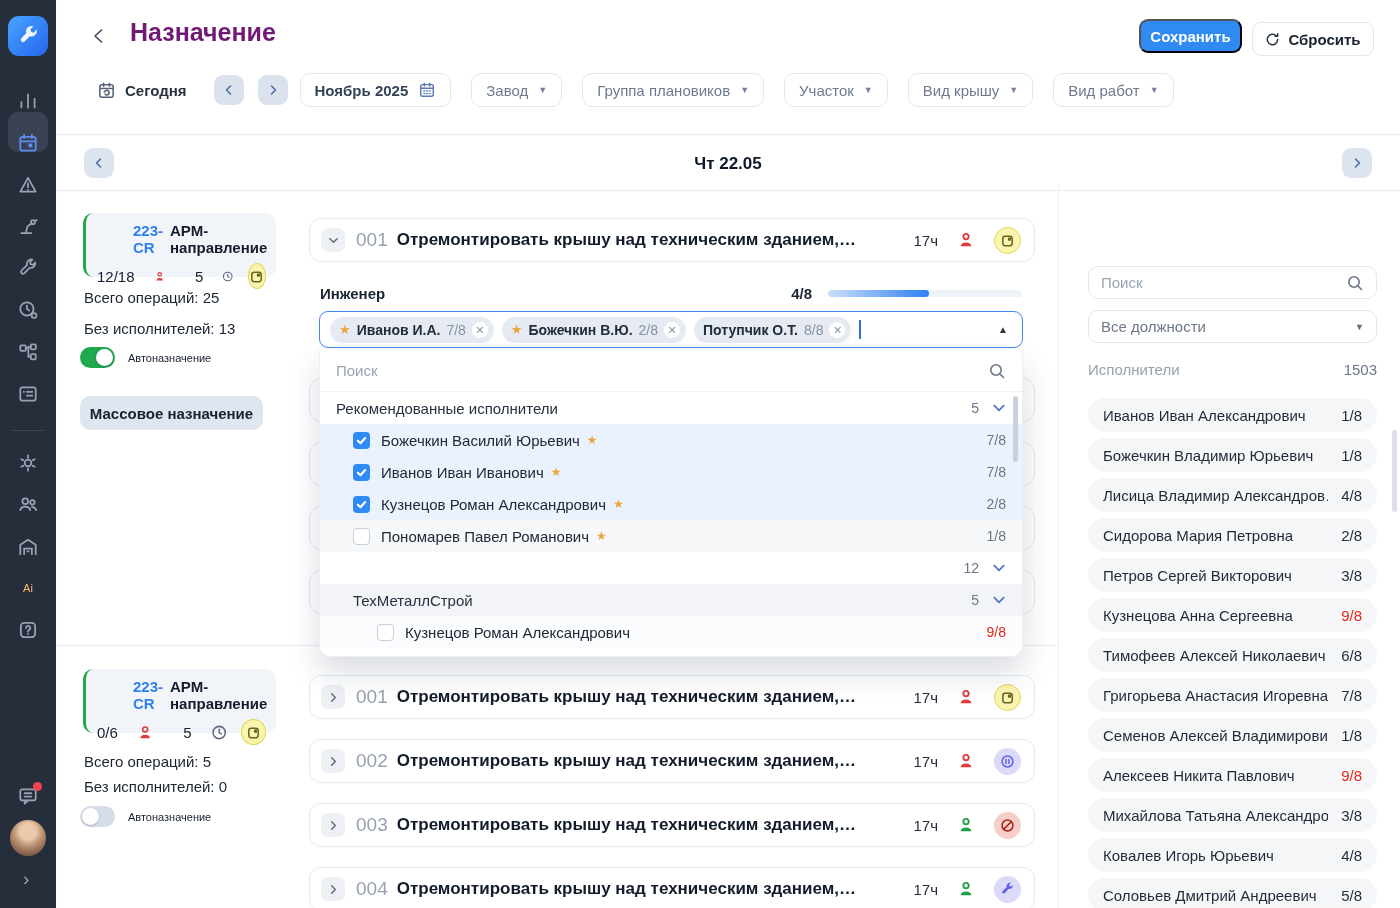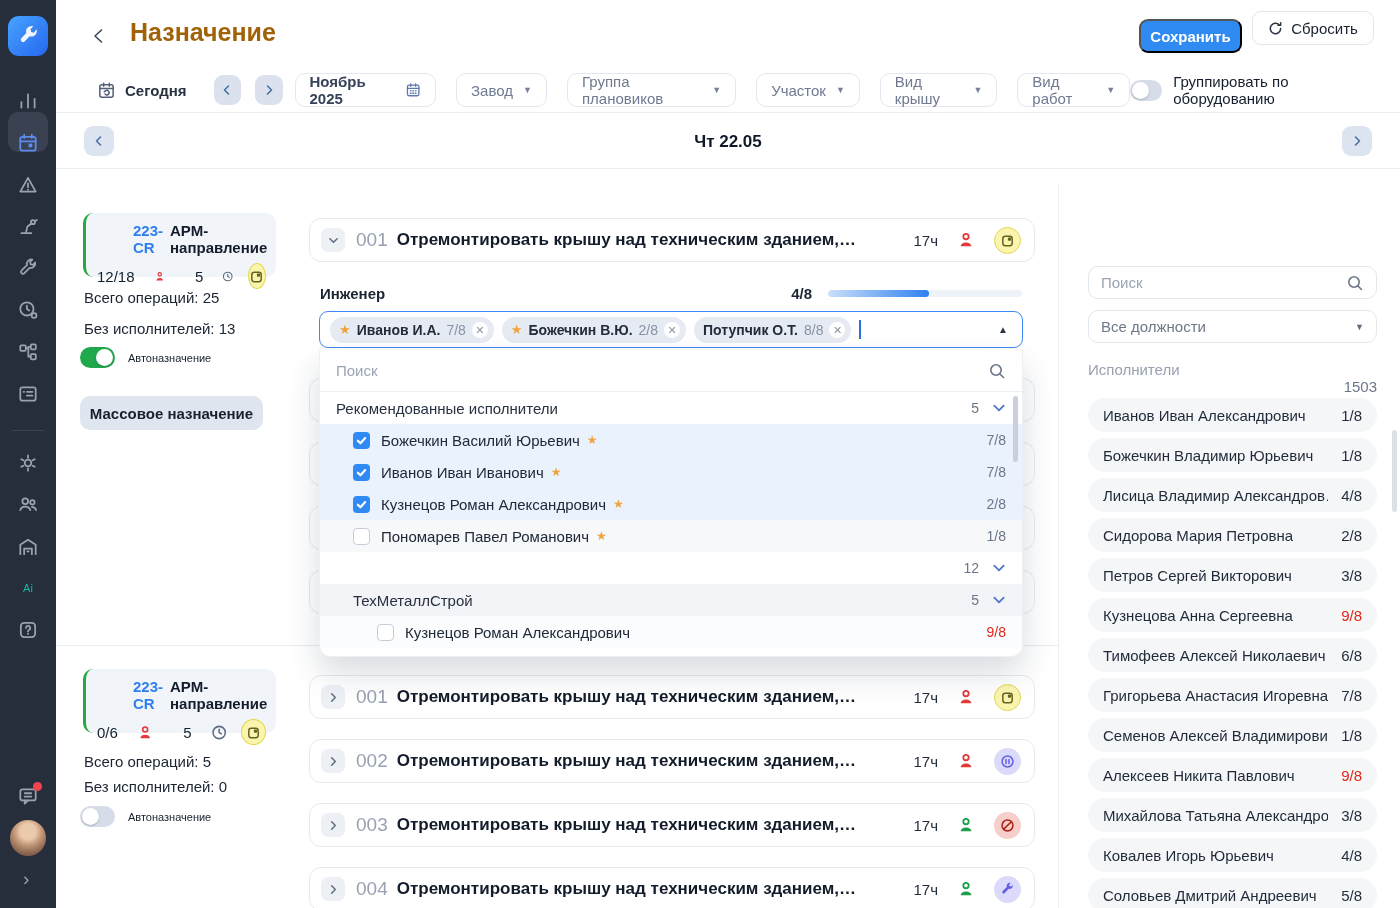--- a/index.html
+++ b/index.html
@@ -10,32 +10,32 @@
   svg.sk { fill:none; stroke:currentColor; stroke-width:1.6; stroke-linecap:round; stroke-linejoin:round; }
 
   
   .sidebar { position:absolute; left:0; top:0; width:56px; height:908px; background:#272E3B; z-index:50; }
   .logo { position:absolute; left:8px; top:16px; width:40px; height:40px; border-radius:11px;
           background:linear-gradient(135deg,#47A4FF 0%,#2667F0 100%); display:flex; align-items:center; justify-content:center; color:#F2F5FA; }
   .sb-active-bg { position:absolute; left:8px; top:112px; width:40px; height:40px; border-radius:10px; background:#3A4150; }
   .si { position:absolute; left:17px; width:22px; height:22px; color:#99A2B2; display:flex; align-items:center; justify-content:center; }
   .si.blue { color:#5E8BF2; }
   .sb-div { position:absolute; left:12px; top:430px; width:32px; height:1px; background:#3C4453; }
-  .sb-ai { font-size:11px; font-weight:normal; color:#14b8a6; }
+  .sb-ai { font-size:11px; font-weight:normal; color:#fdba74; }
   .chat-dot { position:absolute; right:-3px; top:-3px; width:9px; height:9px; border-radius:50%; background:#F4434C; }
   .avatar { position:absolute; left:10px; top:820px; width:36px; height:36px; border-radius:50%;
             background:radial-gradient(circle at 50% 32%, #EBC9AC 0 26%, #C29878 45%, #8A6550 72%, #5E4436 100%); }
   .sb-chevron { position:absolute; left:23px; top:868px; color:#97A1B1; font-size:19px; }
 
   
   .back { position:absolute; left:88px; top:25px; width:22px; height:22px; color:#3C4557; }
-  .page-title { position:absolute; left:130px; top:18px; font-size:25px; font-weight:bold; color:#a16207; }
+  .page-title { position:absolute; left:130px; top:18px; font-size:25px; font-weight:bold; color:#701a75; }
   .btn { display:flex; align-items:center; justify-content:center; gap:8px; border-radius:9px; font-size:15px; cursor:default; }
   .btn-save { position:absolute; left:1139px; top:19px; width:103px; height:34px; background:#2F8BF2; color:#fff; font-weight:600; }
-  .btn-reset { position:absolute; left:1252px; top:11px; width:122px; height:34px; background:#fff; border:1px solid #E2E6EE; color:#18222F; font-weight:400; }
+  .btn-reset { position:absolute; left:1252px; top:22px; width:122px; height:34px; background:#fff; border:1px solid #E2E6EE; color:#18222F; font-weight:700; }
   .btn-reset svg { width:15px; height:15px; color:#2A3342; }
 
   
   .filterbar { position:absolute; left:56px; top:72px; right:0; height:36px; display:flex; align-items:center; padding:0 25px 0 41px; }
   .f-today { display:flex; align-items:center; gap:9px; font-size:15px; font-weight:600; color:#27313F; }
   .f-today svg { width:19px; height:19px; color:#55617A; }
   .nav-btn { width:30px; height:30px; border-radius:9px; background:#DBE2EE; color:#4A70A8; display:flex; align-items:center; justify-content:center; }
   .nav-btn svg { width:12px; height:12px; }
   .pill { height:34px; border:1px solid #E3E7EF; border-radius:10px; background:#fff; display:flex; align-items:center; gap:10px; padding:0 14px; font-size:15px; }
   .pill-month { color:#36425A; font-weight:600; margin-left:12px; }
@@ -43,21 +43,21 @@
   .pill-filter { color:#6F7A90; margin-left:20px; }
   .caret-dn { font-size:9px; color:#77829A; }
   .grp-toggle { margin-left:auto; display:flex; align-items:center; gap:11px; }
   .switch { width:35px; height:21px; border-radius:11px; position:relative; }
   .switch .knob { position:absolute; top:2px; width:17px; height:17px; border-radius:50%; background:#fff; box-shadow:0 1px 2px rgba(20,30,50,.25); }
   .switch.off { background:#D6DDE8; } .switch.off .knob { left:2px; }
   .switch.on  { background:#1FA84C; } .switch.on  .knob { right:2px; }
   .grp-toggle-label { font-size:15px; color:#161F2D; }
 
   
-  .datebar { position:absolute; left:56px; top:112px; right:0; height:57px; border-top:1px solid #E9ECF1; border-bottom:1px solid #E9ECF1; background:#fff; }
+  .datebar { position:absolute; left:56px; top:134px; right:0; height:57px; border-top:1px solid #E9ECF1; border-bottom:1px solid #E9ECF1; background:#fff; }
   .date-nav { position:absolute; top:13px; width:30px; height:30px; border-radius:9px; background:#DCE4F0; color:#4A70A8; display:flex; align-items:center; justify-content:center; }
   .date-nav svg { width:12px; height:12px; }
   .date-label { position:absolute; left:0; right:0; top:0; height:57px; line-height:57px; text-align:center; font-size:17px; font-weight:bold; color:#10192A; }
 
   .h-div { position:absolute; left:56px; top:645px; width:1002px; height:1px; background:#E9ECF1; z-index:1; }
   .v-div { position:absolute; left:1058px; top:184px; width:1px; height:724px; background:#EDF0F5; }
 
   
   .gcard { position:absolute; left:83px; width:193px; height:64px; background:#F1F4F9; border-left:3px solid #28A745; border-radius:10px; padding:9px 10px 0 11px; z-index:2; }
   .gcard .l1 { display:flex; gap:7px; font-size:15px; font-weight:bold; }
@@ -137,21 +137,21 @@
 
   
   .tabs { position:absolute; left:1088px; top:214px; width:289px; height:32px; background:#F3F5F8; border-radius:9px; display:flex; }
   .tab { flex:1; display:flex; align-items:center; justify-content:center; font-size:15px; color:#1C2634; border-radius:9px; }
   .tab.active { background:#E2E8F2; font-weight:600; }
   .rp-search, .rp-select { position:absolute; left:1088px; width:289px; height:33px; border:1px solid #E3E7EE; border-radius:10px;
                            background:#fff; display:flex; align-items:center; padding:0 12px; }
   .rp-search { top:266px; }
   .rp-select { top:310px; font-size:15px; color:#6E7988; }
   .rp-select .caret-dn { margin-left:auto; color:#5F6B7E; }
-  .rp-head { position:absolute; left:1088px; top:361px; width:289px; display:flex; font-size:15px;flex-direction:column; }
+  .rp-head { position:absolute; left:1088px; top:361px; width:289px; display:flex; font-size:15px; }
   .rp-head .t { color:#97A1B0; }
   .rp-head .c { margin-left:auto; color:#6B7689; }
   .perf { position:absolute; left:1088px; width:289px; height:34px; border-radius:17px; background:#F4F6F8;
           display:flex; align-items:center; padding:0 15px; font-size:15px; }
   .perf .pn { color:#1F2937; white-space:nowrap; overflow:hidden; text-overflow:clip; max-width:225px; }
   .perf .pr { margin-left:auto; color:#242E3D; }
   .win-scroll { position:absolute; right:3px; top:430px; width:5px; height:82px; border-radius:3px; background:#DCE1E9; }
 </style>
 </head>
 <body>
@@ -308,26 +308,20 @@
         <span class="caret-dn">▼</span>
       </div>
     <div class="pill pill-filter">
       <span>Вид крышу</span>
         <span class="caret-dn">▼</span>
       </div>
     <div class="pill pill-filter">
       <span>Вид работ</span>
         <span class="caret-dn">▼</span>
       </div>
-    <div class="grp-toggle">
-      <span class="switch off">
-          <span class="knob"></span>
-        </span>
-      <span class="grp-toggle-label">Группировать по оборудованию</span>
-    </div>
   </div>
 
   <div class="datebar">
     <div class="date-label">Чт 22.05</div>
     <span class="date-nav" style="left:28px">
       <svg class="sk" viewBox="0 0 12 12" stroke-width="2">
           <path d="M7.5 2 3.5 6l4 4"></path>
         </svg>
       </span>
     <span class="date-nav" style="right:28px">

